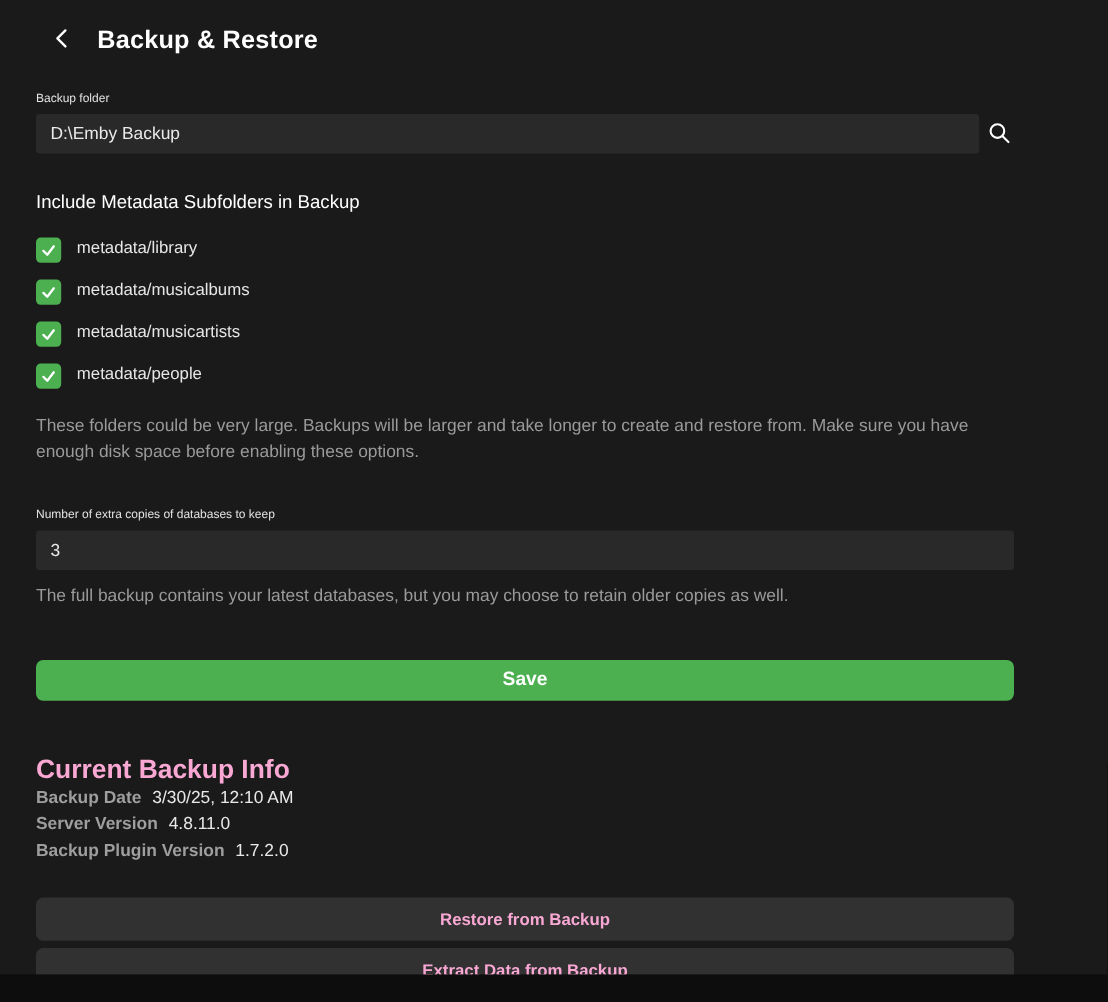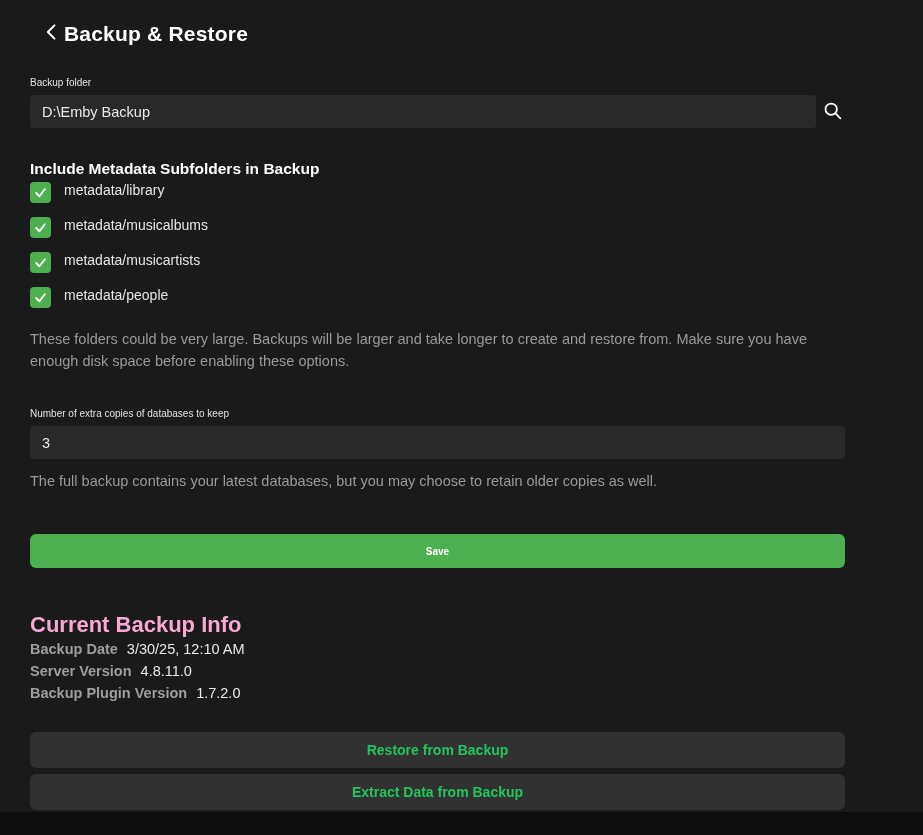--- a/index.html
+++ b/index.html
@@ -8,61 +8,61 @@
   .page {
     width: 923px; height: 835px;
     background: #1a1a1a;
     color: #fff;
     position: relative;
     overflow: hidden;
   }
   .content { padding: 20px 78px 0 30px; }
 
   
-  .header { display: flex; align-items: center; gap: 0; margin-bottom: 30px; padding-left: 10px; }
+  .header { display: flex; align-items: center; gap: 17px; margin-bottom: 30px; padding-left: 10px; }
   .back-btn { background: none; border: none; cursor: pointer; display: flex; align-items: center; padding: 2px; }
   .page-title { font-size: 21px; font-weight: bold; color: #fff; letter-spacing: .2px; }
 
   
   .field-label { font-size: 10px; color: #e2e2e2; margin-bottom: 7px; display: block; }
   .input-row { display: flex; align-items: center; gap: 4px; }
   .text-input {
     flex: 1; height: 33px;
     background: #292929; border: none; border-radius: 3px;
     color: #eaeaea; font-size: 14.5px; font-family: "Liberation Sans", sans-serif;
     padding: 0 12px; outline: none;
   }
   .icon-btn { background: none; border: none; cursor: pointer; display: flex; align-items: center; padding: 2px; }
   .full-input { width: 100%; }
 
   
-  .section-heading { font-size: 15.5px; font-weight: bold; color: #fff; margin: 32px 0 4px; }
+  .section-heading { font-size: 15.5px; font-weight: normal; color: #fff; margin: 32px 0 20px; }
   .checkbox-row { display: flex; gap: 13px; margin-bottom: 14px; cursor: pointer; }
   .checkbox {
     width: 21px; height: 21px; flex: 0 0 21px;
     background: #4caf50; border-radius: 4px;
     display: flex; align-items: center; justify-content: center;
   }
   .checkbox-label { font-size: 14px; color: #e6e6e6; }
   .helper-text { color: #9a9a9a; font-size: 14.5px; line-height: 22px; margin-top: 20px; }
 
   .copies-group { margin-top: 36px; }
   .copies-group .helper-text { margin-top: 11px; }
 
   
   .save-btn {
     display: block; width: 100%; height: 34px; margin-top: 42px;
     background: #4caf50; border: none; border-radius: 6px;
-    color: #fff; font-weight: bold; font-size: 10px;
+    color: #fff; font-weight: bold; font-size: 16px;
     font-family: "Liberation Sans", sans-serif; cursor: pointer;
   }
   .action-btn {
     display: block; width: 100%; height: 36px;
     background: #313131; border: none; border-radius: 6px;
-    color: #22c55e; font-weight: bold; font-size: 14px;
+    color: #f9a8d4; font-weight: bold; font-size: 14px;
     font-family: "Liberation Sans", sans-serif; cursor: pointer;
     margin-top: 6px;
   }
   .actions { margin-top: 28px; }
 
   
   .info-heading { font-size: 22px; font-weight: bold; color: #f9a8d4; margin-top: 44px; }
   .info-rows { }
   .info-row { font-size: 14.5px; line-height: 22px; }
   .info-label { color: #9e9e9e; font-weight: bold; margin-right: 9px; }

